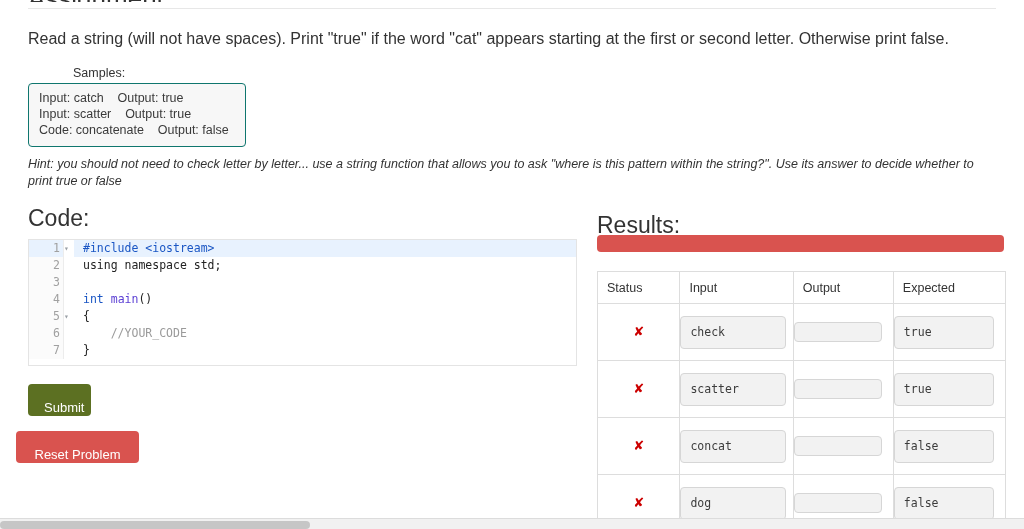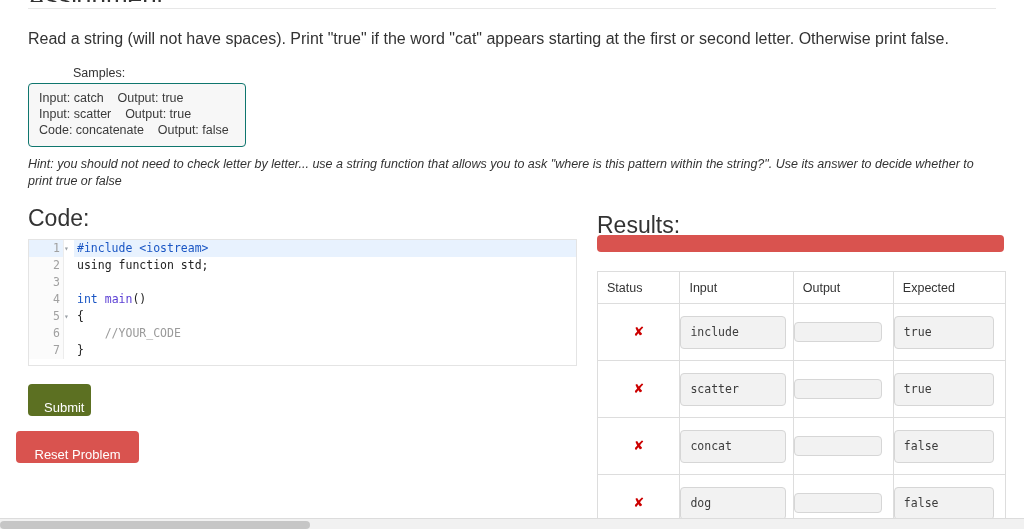--- a/index.html
+++ b/index.html
@@ -152,21 +152,21 @@
   }
   .ed-sep {
     width: 10px;
     flex: 0 0 10px;
     border-left: 1px solid #ececec;
     background: #ffffff;
   }
   .ed-code {
     flex: 1 1 auto;
     white-space: pre;
-    padding-left: 3px;
+    padding-left: 9px;
     color: #222;
   }
   .tok-pre { color: #1a56c4; }
   .tok-kw  { color: #1a56c4; }
   .tok-fn  { color: #5b3fd4; }
   .tok-com { color: #9a9a9a; }
 
   
   .btn {
     position: absolute;
@@ -299,21 +299,21 @@
 
   <div class="editor" id="editor">
       <div class="ed-line active">
         <div class="ed-gutter">1<span class="ed-fold">▾</span></div>
         <div class="ed-sep"></div>
         <div class="ed-code"><span class="tok-pre">#include &lt;iostream&gt;</span></div>
       </div>
       <div class="ed-line">
         <div class="ed-gutter">2</div>
         <div class="ed-sep"></div>
-        <div class="ed-code"><span>using function std;</span></div>
+        <div class="ed-code"><span>using namespace std;</span></div>
       </div>
       <div class="ed-line">
         <div class="ed-gutter">3</div>
         <div class="ed-sep"></div>
         <div class="ed-code"><span></span></div>
       </div>
       <div class="ed-line">
         <div class="ed-gutter">4</div>
         <div class="ed-sep"></div>
         <div class="ed-code"><span class="tok-kw">int </span><span class="tok-fn">main</span><span>()</span></div>
@@ -346,21 +346,21 @@
         <th class="col-status">Status</th>
         <th class="col-input">Input</th>
         <th class="col-output">Output</th>
         <th class="col-expected">Expected</th>
       </tr>
     </thead>
     <tbody id="rtbody">
         <tr>
           <td class="td-status"><span class="xmark">✘</span></td>
           <td class="cell-pad">
-            <div class="fakeinput fi-input">include</div>
+            <div class="fakeinput fi-input">check</div>
           </td>
           <td class="cell-pad">
             <div class="fakeinput fi-output"></div>
           </td>
           <td class="cell-pad">
             <div class="fakeinput fi-expected">true</div>
           </td>
         </tr>
         <tr>
           <td class="td-status"><span class="xmark">✘</span></td>

